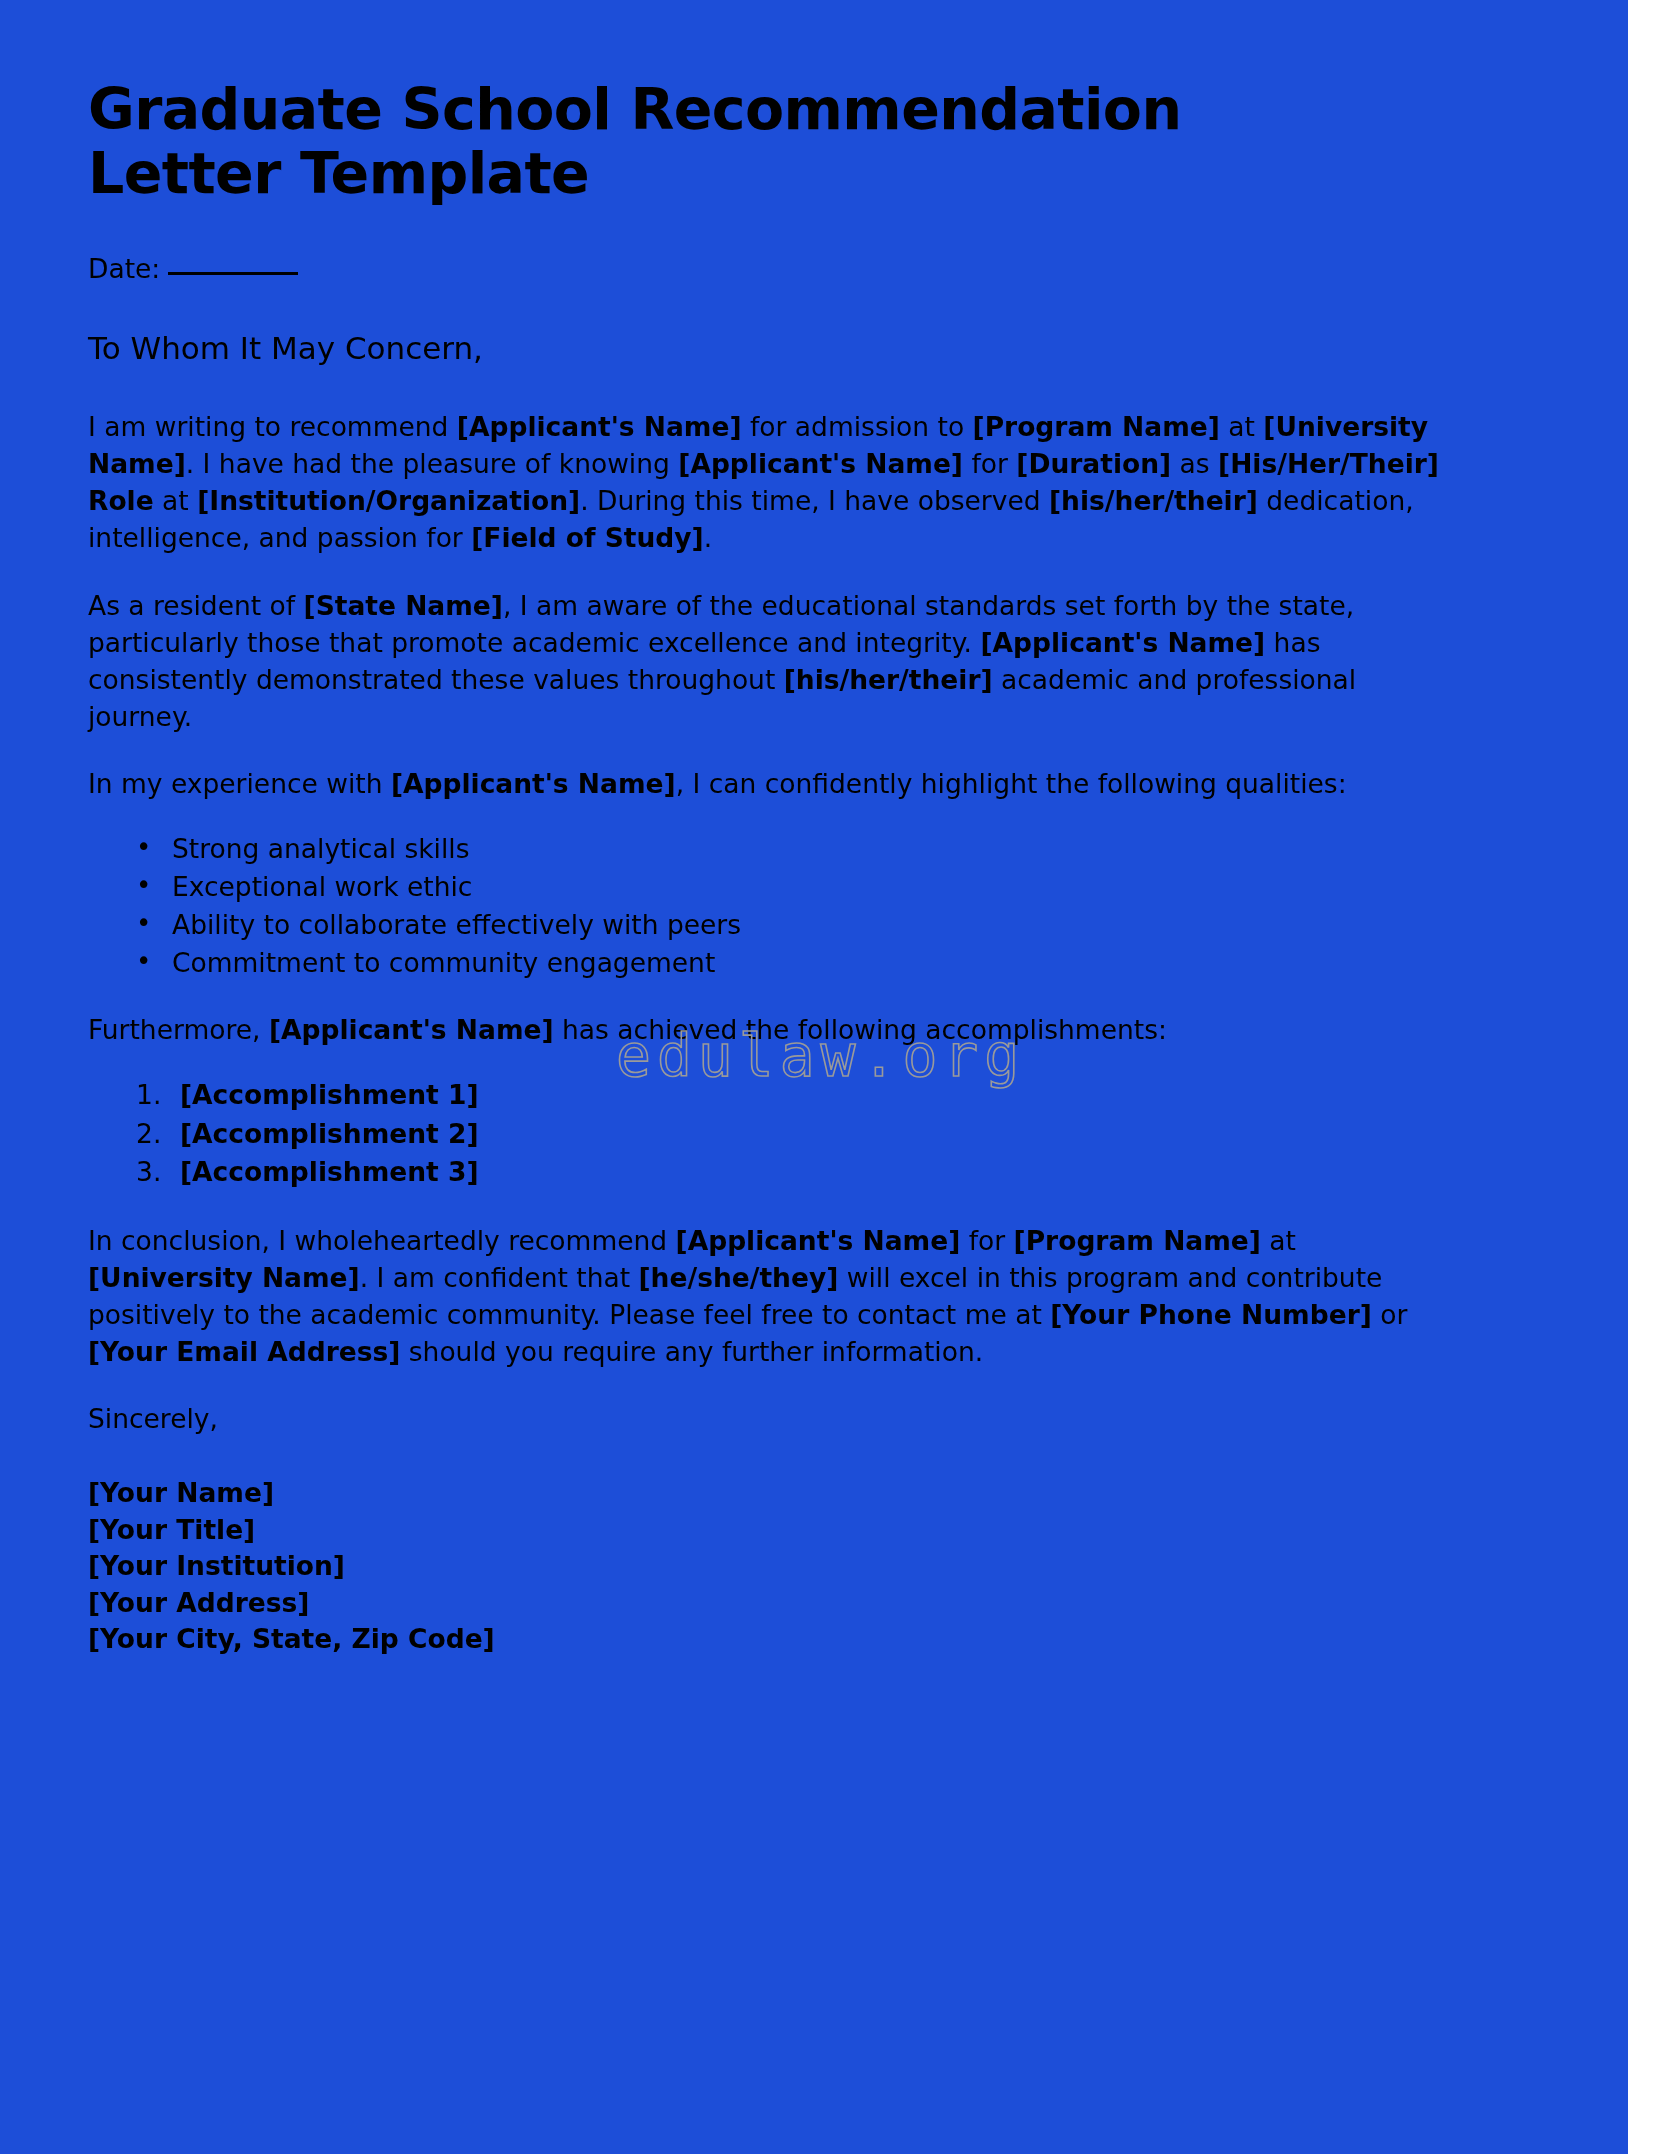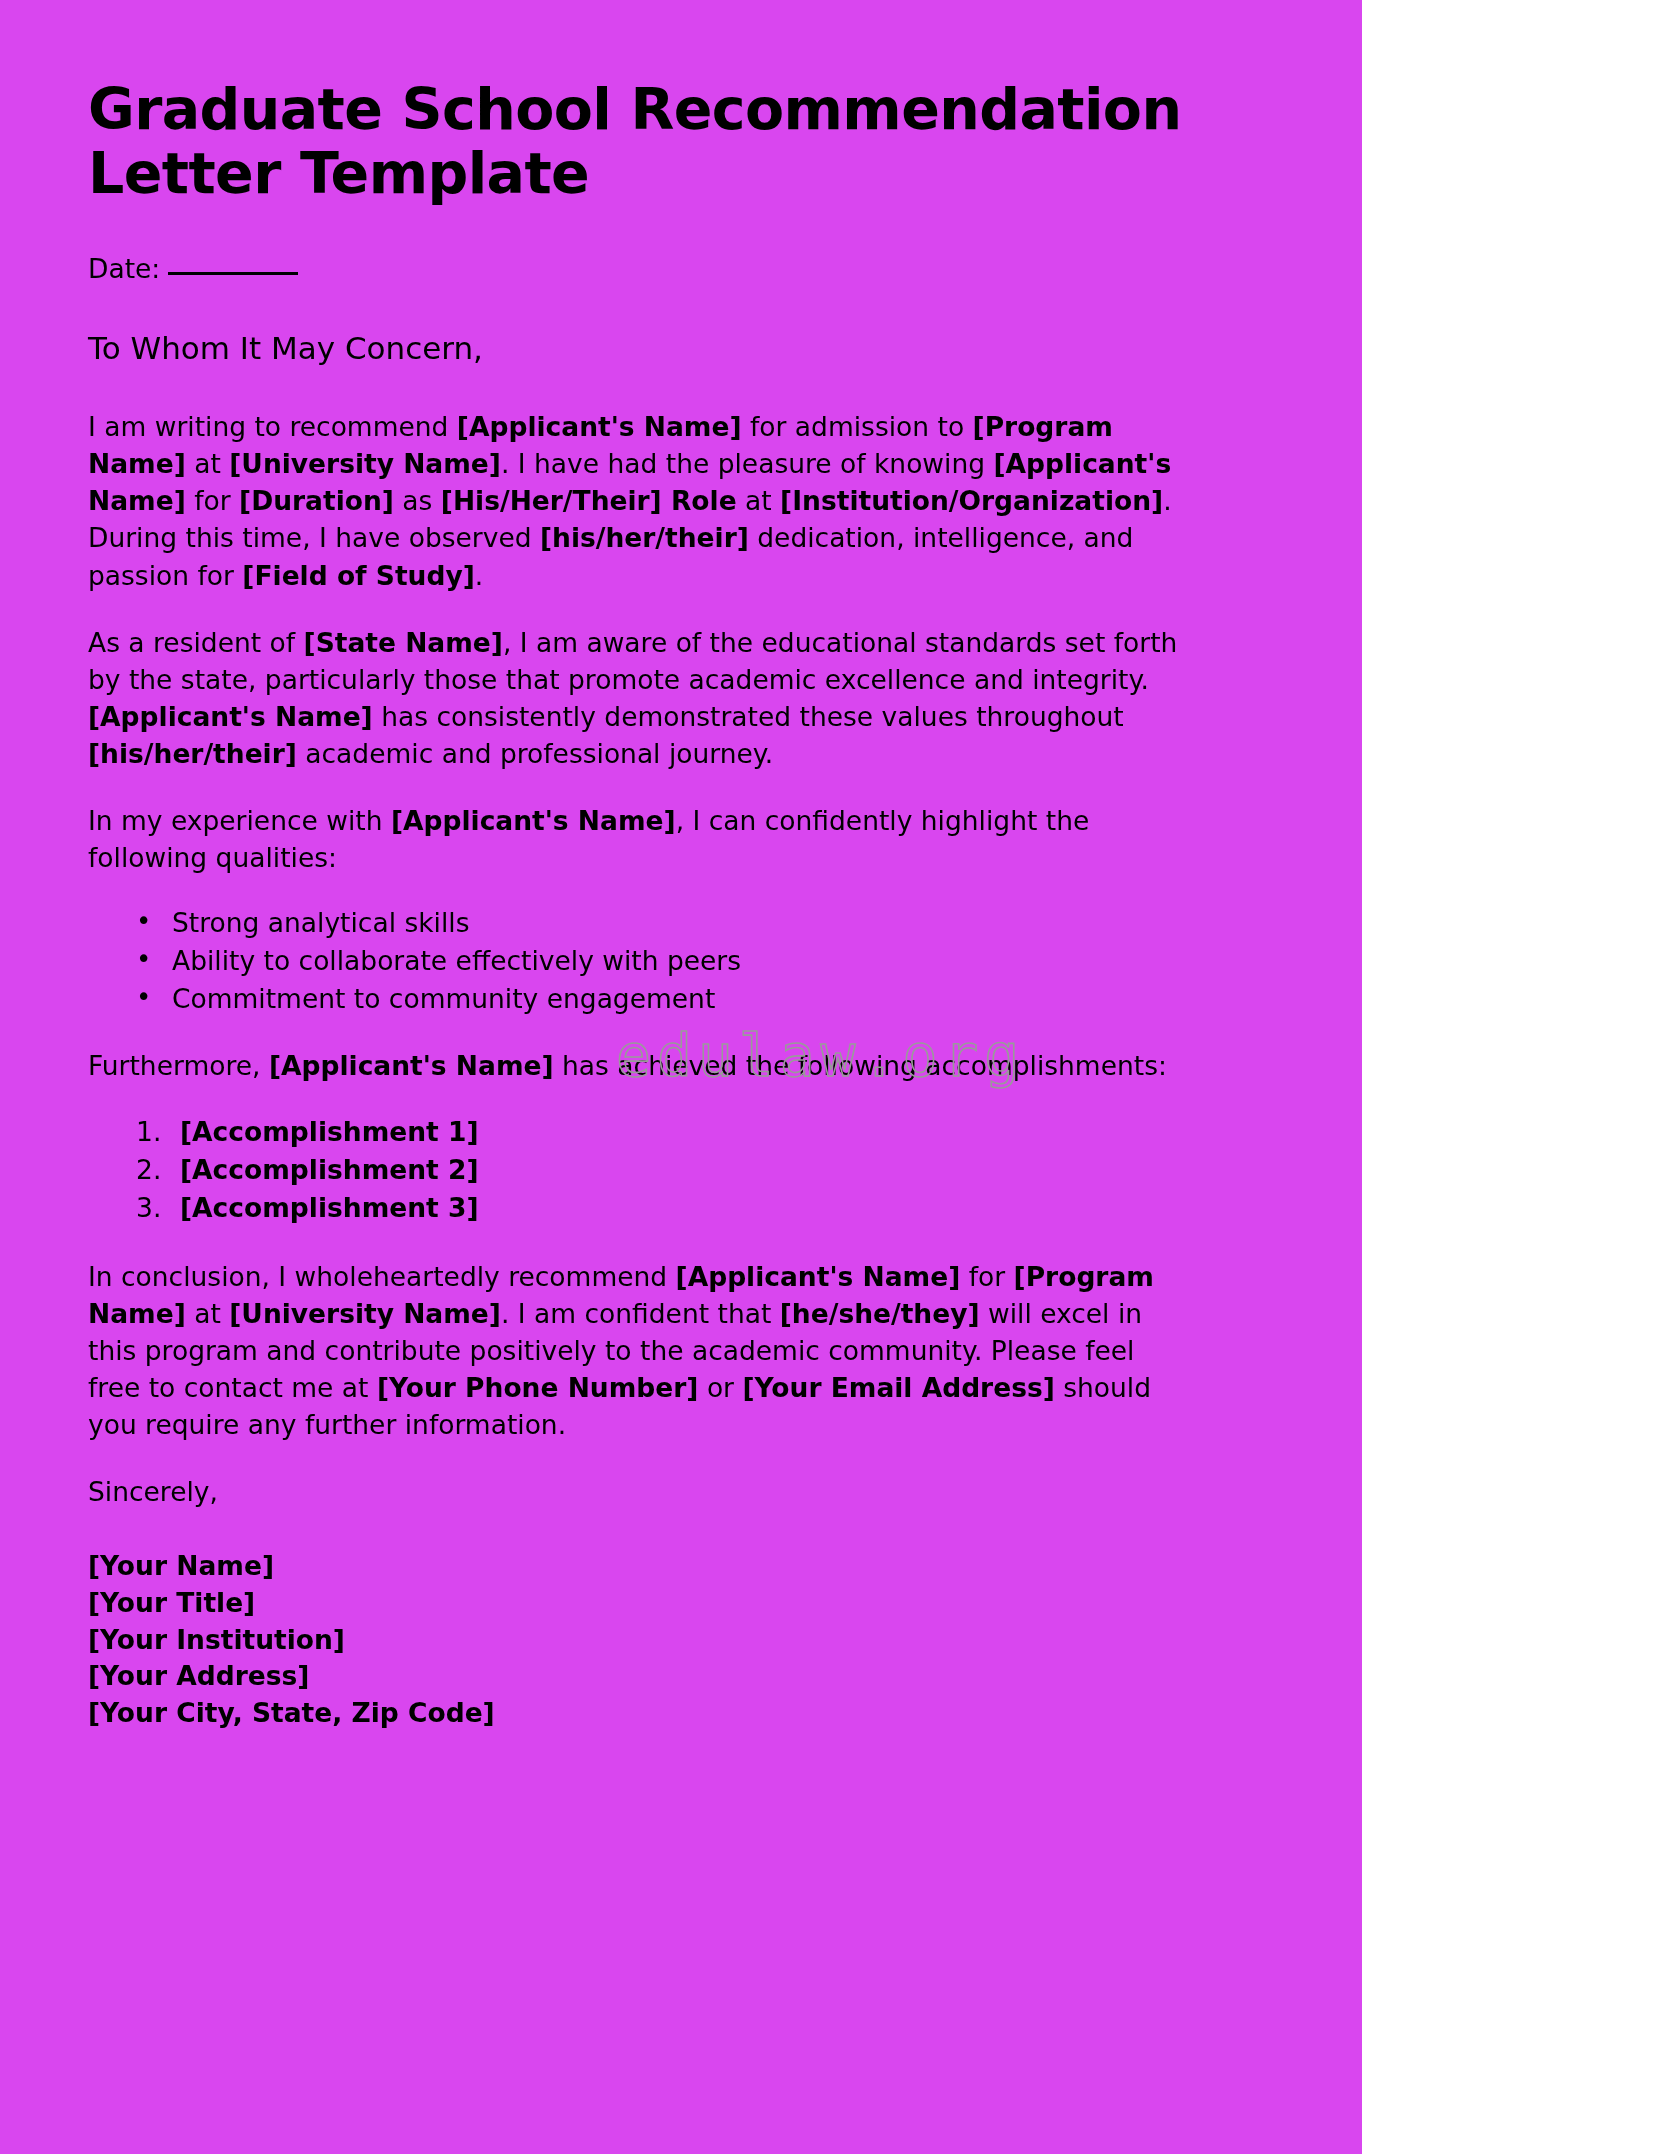--- a/index.html
+++ b/index.html
@@ -11,23 +11,23 @@
     width: 1664px;
     height: 2154px;
     position: relative;
     font-family: "DejaVu Sans", sans-serif;
     color: #000000;
     overflow: hidden;
   }
 
   .page {
     position: relative;
-    width: 1362px;
+    width: 1628px;
     height: 2154px;
-    background: #d946ef;
+    background: #1d4ed8;
     box-sizing: border-box;
     padding: 78px 180px 4px 88px;
   }
 
   .doc-title {
     font-size: 57px;
     font-weight: bold;
     line-height: 1.12;
     letter-spacing: -0.6px;
     margin: 0 0 44px 0;
@@ -150,20 +150,21 @@
   <div class="salutation">To Whom It May Concern,</div>
 
   <p class="para"><span>I am writing to recommend </span><b>[Applicant's Name]</b><span> for admission to </span><b>[Program Name]</b><span> at </span><b>[University Name]</b><span>. I have had the pleasure of knowing </span><b>[Applicant's Name]</b><span> for </span><b>[Duration]</b><span> as </span><b>[His/Her/Their] Role</b><span> at </span><b>[Institution/Organization]</b><span>. During this time, I have observed </span><b>[his/her/their]</b><span> dedication, intelligence, and passion for </span><b>[Field of Study]</b><span>.</span></p>
 
   <p class="para"><span>As a resident of </span><b>[State Name]</b><span>, I am aware of the educational standards set forth by the state, particularly those that promote academic excellence and integrity. </span><b>[Applicant's Name]</b><span> has consistently demonstrated these values throughout </span><b>[his/her/their]</b><span> academic and professional journey.</span></p>
 
   <p class="para tight"><span>In my experience with </span><b>[Applicant's Name]</b><span>, I can confidently highlight the following qualities:</span></p>
 
   <ul class="qualities">
     <li>Strong analytical skills</li>
+    <li>Exceptional work ethic</li>
     <li>Ability to collaborate effectively with peers</li>
     <li>Commitment to community engagement</li>
   </ul>
 
   <p class="para tight"><span>Furthermore, </span><b>[Applicant's Name]</b><span> has achieved the following accomplishments:</span></p>
 
   <ol class="accomplishments">
     <li>[Accomplishment 1]</li>
     <li>[Accomplishment 2]</li>
     <li>[Accomplishment 3]</li>

